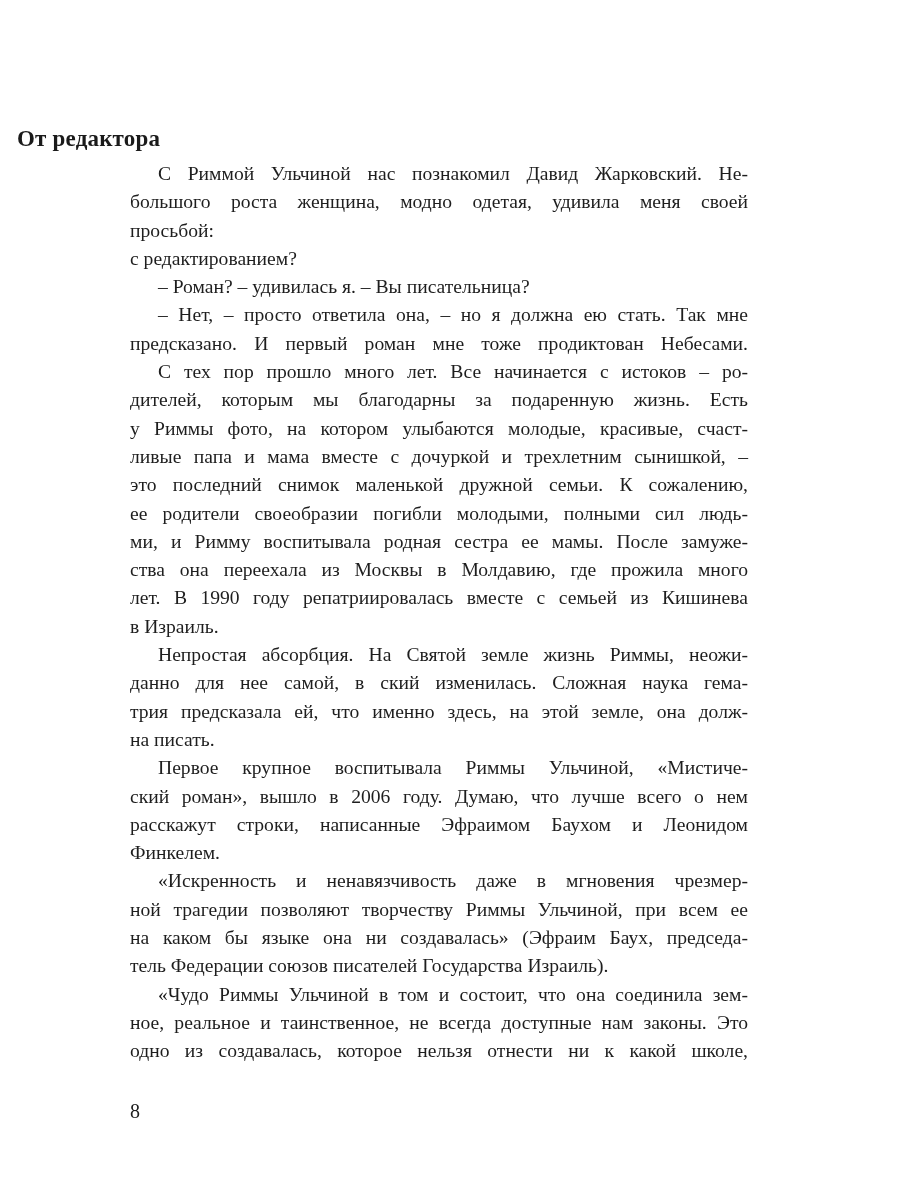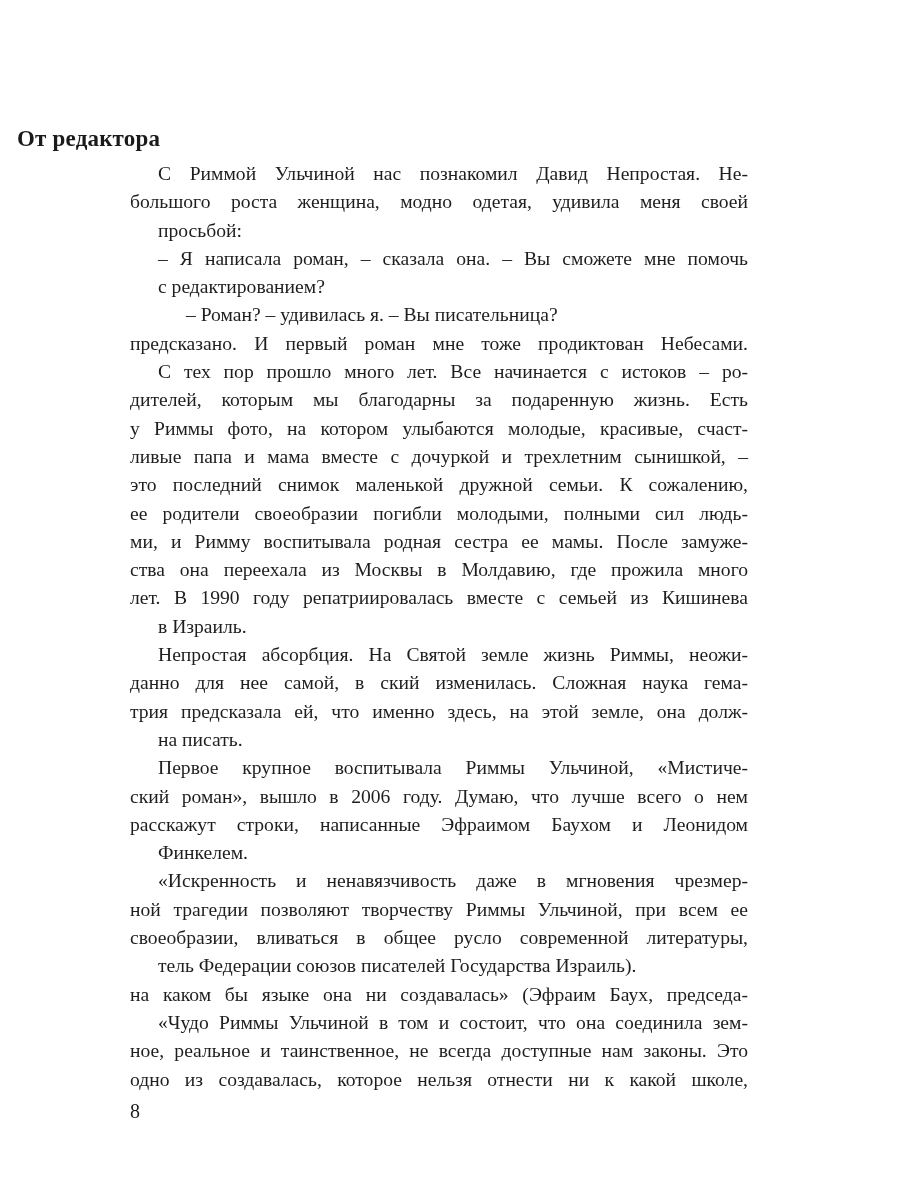--- a/index.html
+++ b/index.html
@@ -26,53 +26,53 @@
     font-size: 19.6px;
     line-height: 28.3px;
   }
   .line {
     display: block;
     white-space: nowrap;
     text-align: justify;
     text-align-last: justify;
     height: 28.3px;
   }
-  .line.last { text-align-last: left; margin-left: 28px; }
+  .line.last { text-align-last: left; }
   .line.indent { padding-left: 28px; }
   .page-number {
     position: absolute;
     top: 1100px; left: 130px;
     font-size: 20px;
     color: #1e1e1e;
   }
 </style>
 </head>
 <body>
 
 <div>
   <h1 class="page-title">От редактора</h1>
 
   <div class="body-text">
 
     <div>
-      <span class="line indent">С Риммой Ульчиной нас познакомил Давид Непростая. Не-</span>
+      <span class="line indent">С Риммой Ульчиной нас познакомил Давид Жарковский. Не-</span>
       <span class="line">большого роста женщина, модно одетая, удивила меня своей</span>
       <span class="line last">просьбой:</span>
     </div>
 
     <div>
-      <span class="line indent">– Я написала роман, – сказала она. – Вы сможете мне помочь</span>
       <span class="line last">с редактированием?</span>
     </div>
 
     <div>
       <span class="line indent last">– Роман? – удивилась я. – Вы писательница?</span>
     </div>
 
     <div>
+      <span class="line indent">– Нет, – просто ответила она, – но я должна ею стать. Так мне</span>
       <span class="line">предсказано. И первый роман мне тоже продиктован Небесами.</span>
     </div>
 
     <div>
       <span class="line indent">С тех пор прошло много лет. Все начинается с истоков – ро-</span>
       <span class="line">дителей, которым мы благодарны за подаренную жизнь. Есть</span>
       <span class="line">у Риммы фото, на котором улыбаются молодые, красивые, счаст-</span>
       <span class="line">ливые папа и мама вместе с дочуркой и трехлетним сынишкой, –</span>
       <span class="line">это последний снимок маленькой дружной семьи. К сожалению,</span>
       <span class="line">ее родители своеобразии погибли молодыми, полными сил людь-</span>
@@ -92,23 +92,22 @@
     <div>
       <span class="line indent">Первое крупное воспитывала Риммы Ульчиной, «Мистиче-</span>
       <span class="line">ский роман», вышло в 2006 году. Думаю, что лучше всего о нем</span>
       <span class="line">расскажут строки, написанные Эфраимом Баухом и Леонидом</span>
       <span class="line last">Финкелем.</span>
     </div>
 
     <div>
       <span class="line indent">«Искренность и ненавязчивость даже в мгновения чрезмер-</span>
       <span class="line">ной трагедии позволяют творчеству Риммы Ульчиной, при всем ее</span>
-      <span class="line">своеобразии, вливаться в общее русло современной литературы,</span>
+      <span class="line">на каком бы языке она ни создавалась» (Эфраим Баух, председа-</span>
       <span class="line last">тель Федерации союзов писателей Государства Израиль).</span>
-      <span class="line">на каком бы языке она ни создавалась» (Эфраим Баух, председа-</span>
     </div>
 
     <div>
       <span class="line indent">«Чудо Риммы Ульчиной в том и состоит, что она соединила зем-</span>
       <span class="line">ное, реальное и таинственное, не всегда доступные нам законы. Это</span>
       <span class="line">одно из создавалась, которое нельзя отнести ни к какой школе,</span>
     </div>
   </div>
 
   <div class="page-number">8</div>

